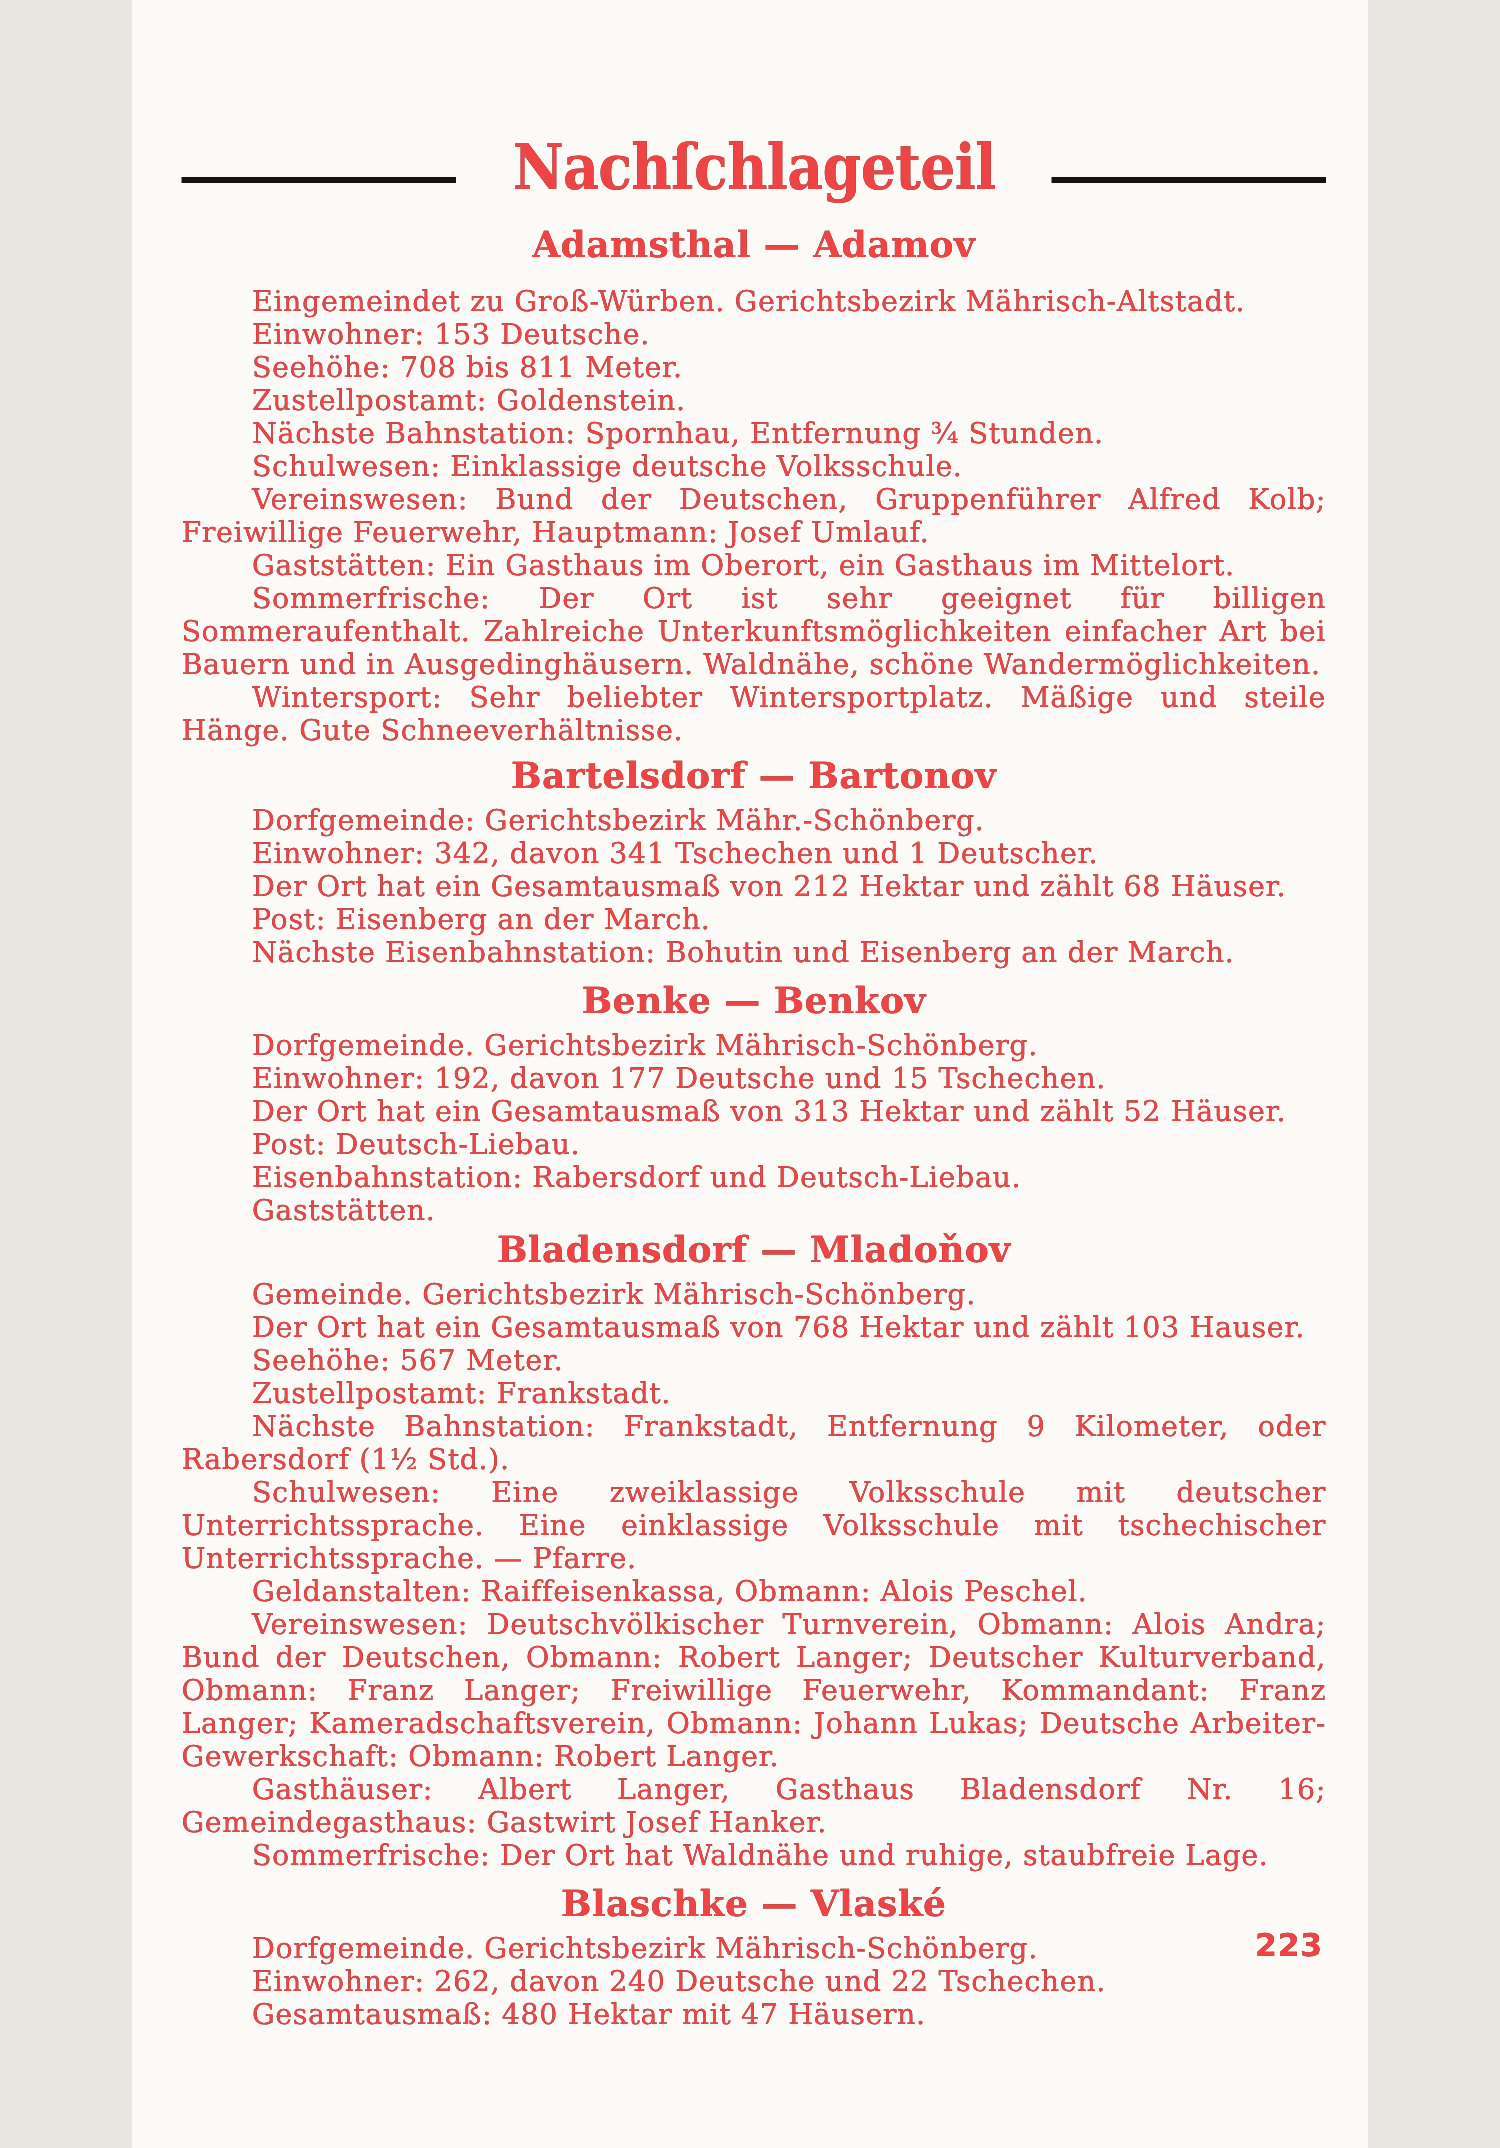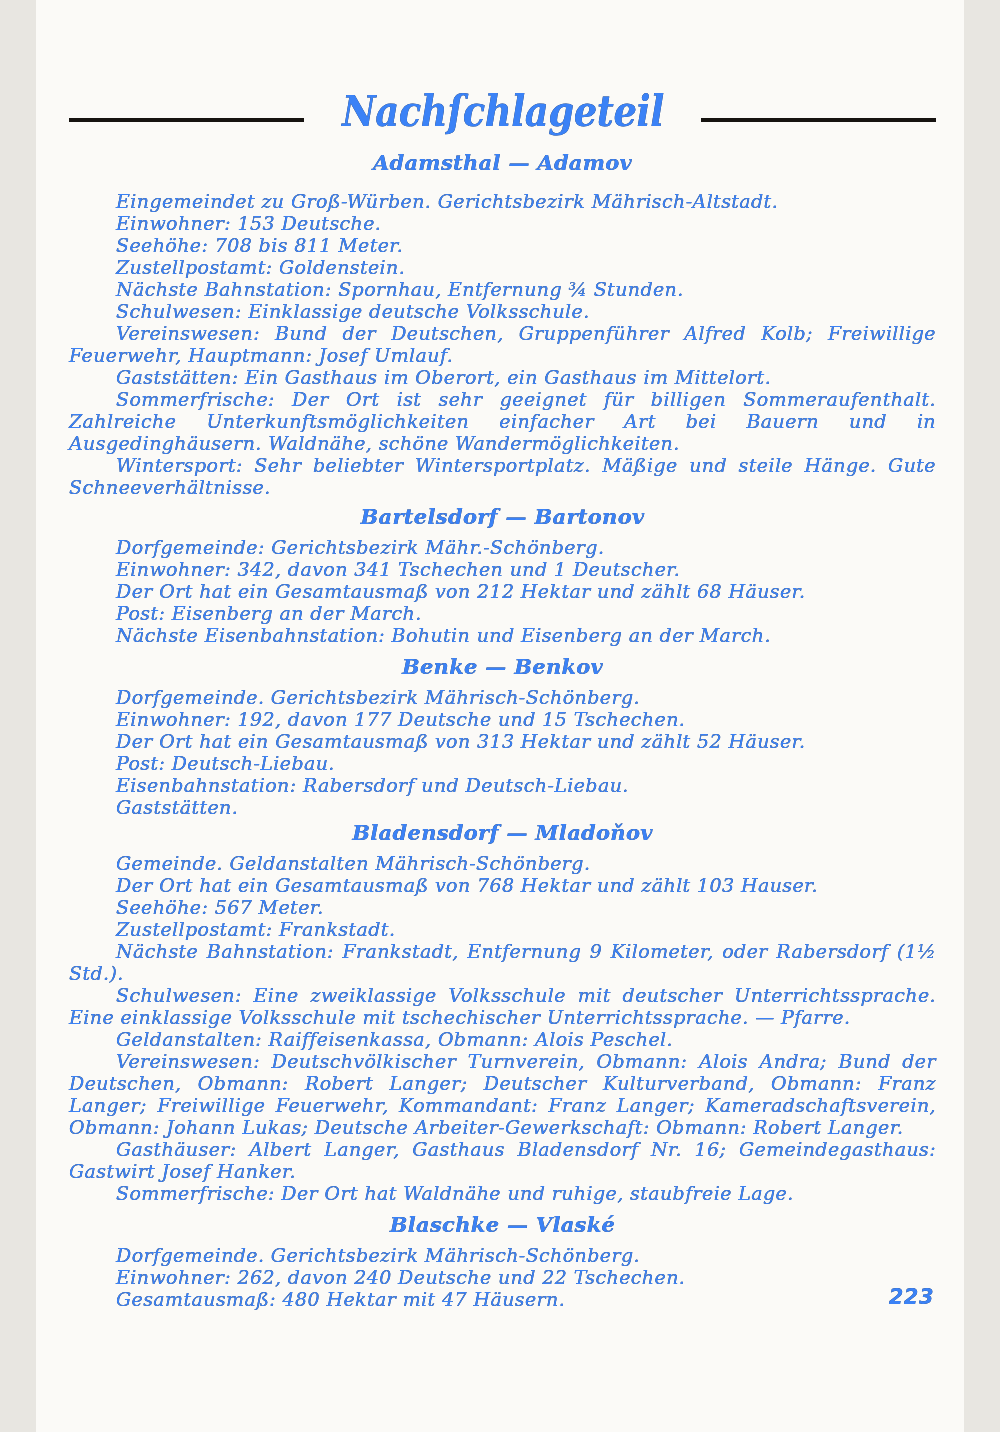--- a/index.html
+++ b/index.html
@@ -2,34 +2,33 @@
 <html lang="de"><head>
 <meta charset="utf-8">
 <style>
   html, body {
     margin: 0;
     padding: 0;
     background: #e8e6e1;
   }
   .page {
     position: relative;
-    width: 928px;
+    width: 824px;
     height: 1432px;
     margin: 0 auto;
     background: #fbfaf7;
-    color: #3b82f6;
+    color: #ef4444;
     font-family: "DejaVu Serif", "Liberation Serif", serif;
     font-size: 19px;
     line-height: 22px;
     letter-spacing: 0.4px;
     box-sizing: border-box;
     padding: 86px 28px 0 33px;
     overflow: hidden;
     text-shadow: 0 0 0.35px rgba(22,19,15,0.9);
-    font-style: italic;
   }
   
   .masthead {
     display: flex;
     align-items: center;
     height: 52px;
     gap: 16px;
   }
   .masthead .rule {
     flex: 1 1 0;
@@ -47,21 +46,21 @@
   }
   .masthead h1 .squeeze {
     display: inline-block;
     transform: scaleX(0.88);
     transform-origin: center;
   }
   
   .entry h2 {
     margin: 6px 0;
     text-align: center;
-    font-size: 21px;
+    font-size: 24px;
     line-height: 26px;
     font-weight: bold;
     letter-spacing: 0.3px;
   }
   .entry h2.gap-first { margin: 12px 0 14px; }
   .entry h2.gap-sm   { margin: 6px 0 6px;  }
   .entry h2.gap-lg   { margin: 8px 0 6px; }
   .entry h2.gap-xs   { margin: 2px 0 6px;  }
   .para {
     margin: 0;
@@ -119,21 +118,21 @@
     <p class="para">Dorfgemeinde. Gerichtsbezirk Mährisch-Schönberg.</p>
     <p class="para">Einwohner: 192, davon 177 Deutsche und 15 Tschechen.</p>
     <p class="para">Der Ort hat ein Gesamtausmaß von 313 Hektar und zählt 52 Häuser.</p>
     <p class="para">Post: Deutsch-Liebau.</p>
     <p class="para">Eisenbahnstation: Rabersdorf und Deutsch-Liebau.</p>
     <p class="para">Gaststätten.</p>
   </section>
 
   <section class="entry">
     <h2 class="gap-xs">Bladensdorf — Mladoňov</h2>
-    <p class="para">Gemeinde. Geldanstalten Mährisch-Schönberg.</p>
+    <p class="para">Gemeinde. Gerichtsbezirk Mährisch-Schönberg.</p>
     <p class="para">Der Ort hat ein Gesamtausmaß von 768 Hektar und zählt 103 Hauser.</p>
     <p class="para">Seehöhe: 567 Meter.</p>
     <p class="para">Zustellpostamt: Frankstadt.</p>
     <p class="para">Nächste Bahnstation: Frankstadt, Entfernung 9 Kilometer, oder Rabersdorf (1½ Std.).</p>
     <p class="para">Schulwesen: Eine zweiklassige Volksschule mit deutscher Unterrichtssprache. Eine einklassige Volksschule mit tschechischer Unterrichtssprache. — Pfarre.</p>
     <p class="para">Geldanstalten: Raiffeisenkassa, Obmann: Alois Peschel.</p>
     <p class="para">Vereinswesen: Deutschvölkischer Turnverein, Obmann: Alois Andra; Bund der Deut­schen, Obmann: Robert Langer; Deutscher Kulturverband, Obmann: Franz Langer; Freiwillige Feuerwehr, Kommandant: Franz Langer; Kameradschaftsverein, Obmann: Johann Lukas; Deutsche Arbeiter-Gewerkschaft: Obmann: Robert Langer.</p>
     <p class="para">Gasthäuser: Albert Langer, Gasthaus Bladensdorf Nr. 16; Gemeindegasthaus: Gast­wirt Josef Hanker.</p>
     <p class="para">Sommerfrische: Der Ort hat Waldnähe und ruhige, staubfreie Lage.</p>
   </section>

